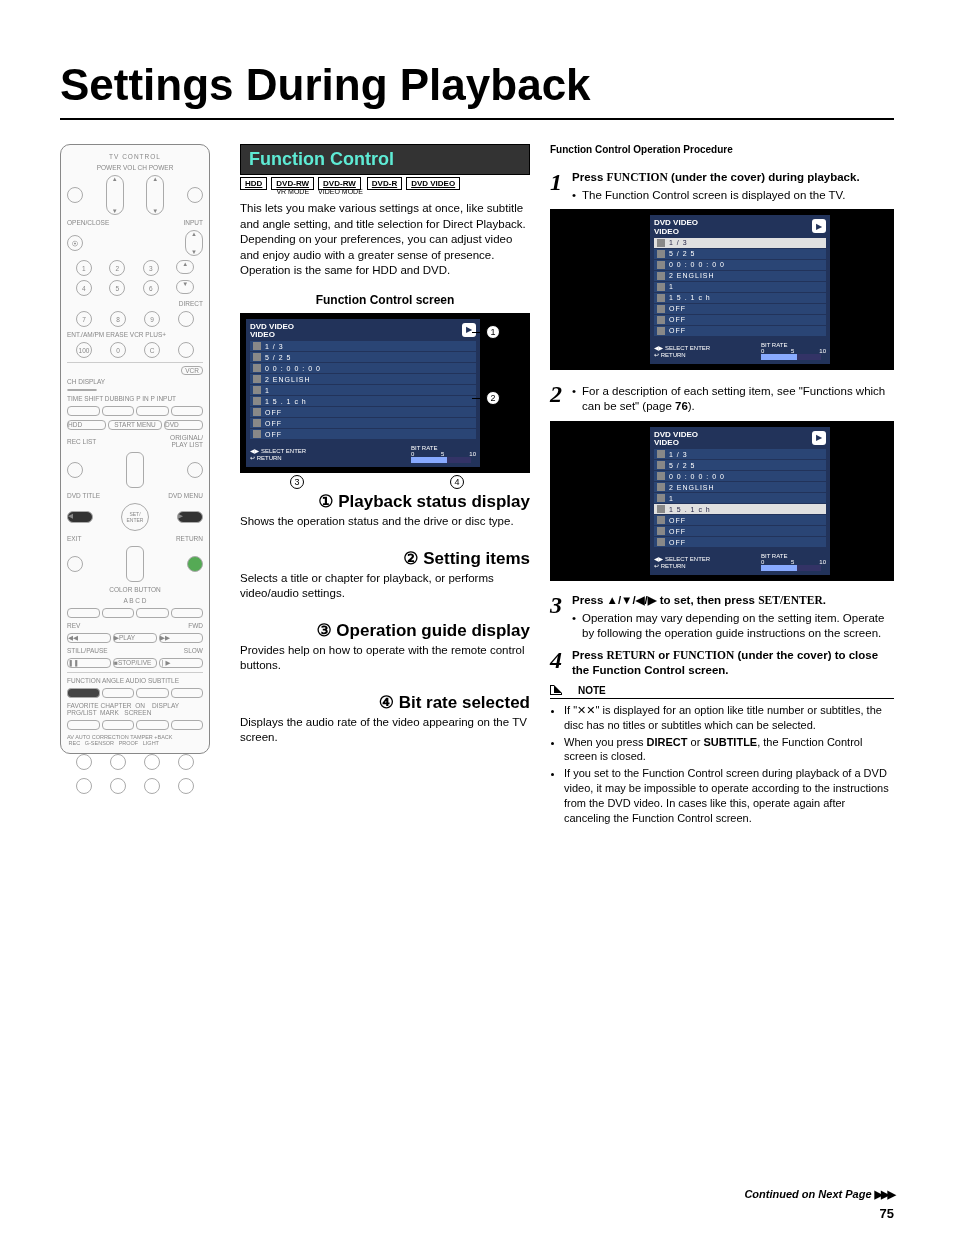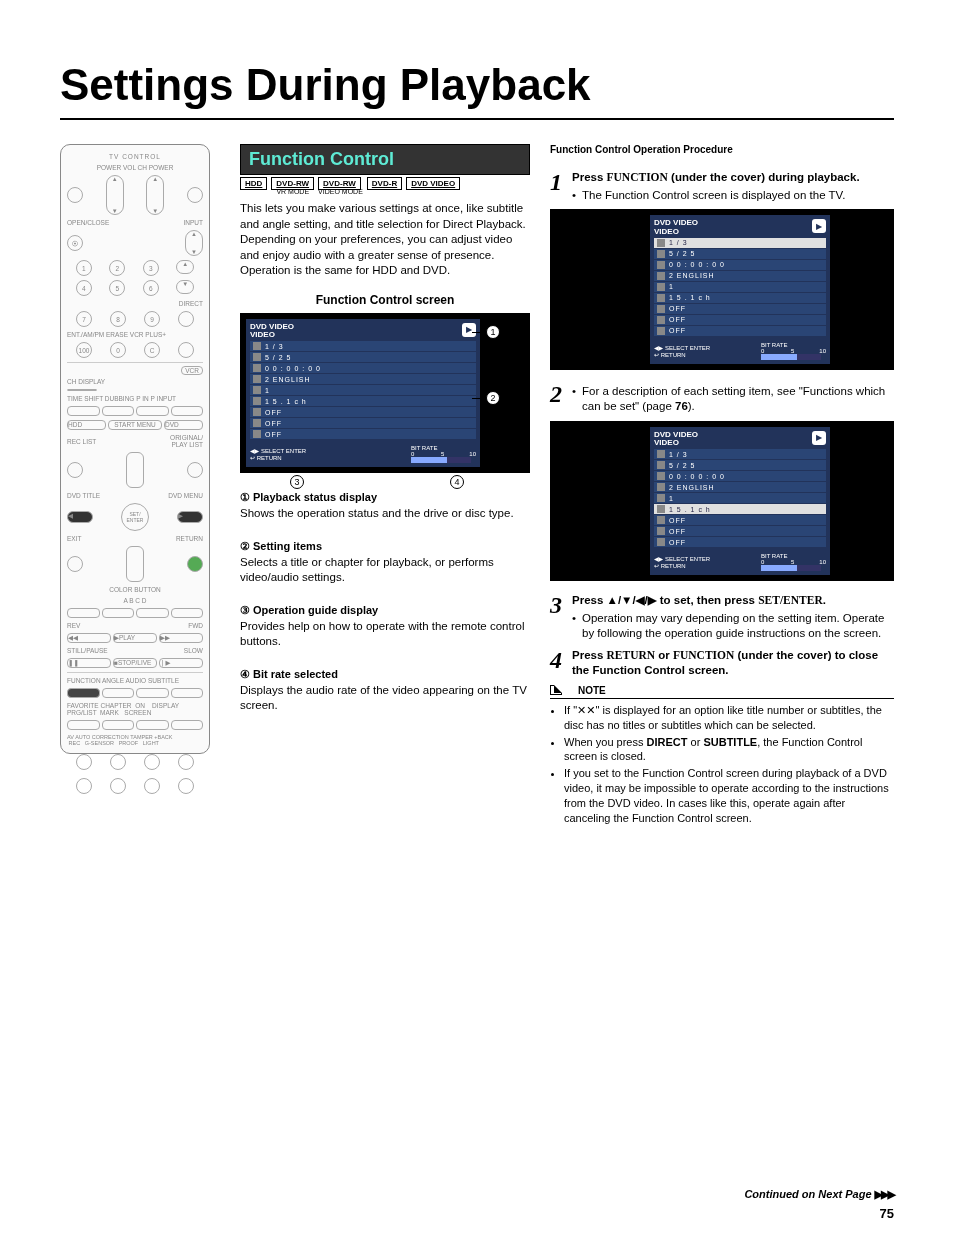--- a/index.html
+++ b/index.html
@@ -43,21 +43,21 @@
   .osd-panel .bitrate-bar { width:60px; height:6px; background: linear-gradient(to right, #8af 0 60%, #336 60% 100%); }
 
   .screen-wrap { background:#000; padding: 6px 50px 6px 6px; position:relative; }
   .callout-num { width:14px; height:14px; border:1px solid #000; border-radius:50%; display:inline-flex; align-items:center; justify-content:center; font-size:9px; background:#fff; }
   .call-1 { position:absolute; right:30px; top:12px; }
   .call-2 { position:absolute; right:30px; top:78px; }
   .call-3 { position:absolute; left:50px; bottom:-16px; }
   .call-4 { position:absolute; right:66px; bottom:-16px; }
   .dash-h { position:absolute; width:14px; border-top:1px solid #000; }
 
-  .item-head { font-size: 11px; font-weight: bold; margin-top: 18px; }
+  .item-head { font-size: 17px; font-weight: bold; margin-top: 18px; text-align: right; }
   .item-head .num { font-family: serif; }
 
   .right-h { font-size: 10px; font-weight: 900; line-height:1.2; margin-bottom: 14px; font-family: Arial Black, Arial, sans-serif; }
   .step { display:flex; gap:10px; margin-bottom:6px; }
   .step-num { font-size: 24px; font-weight: bold; font-style: italic; font-family: "Times New Roman", serif; line-height:1;}
   .step-body { font-size: 11.5px; line-height:1.35; flex:1; }
   .step-title { font-weight: bold; }
   .step-bullet { display:flex; gap:6px; margin-top:2px; }
   .step-bullet .dot { flex-shrink:0; }
   .screen-box { background:#000; padding:6px 6px 6px 100px; margin: 6px 0 12px 0; }

